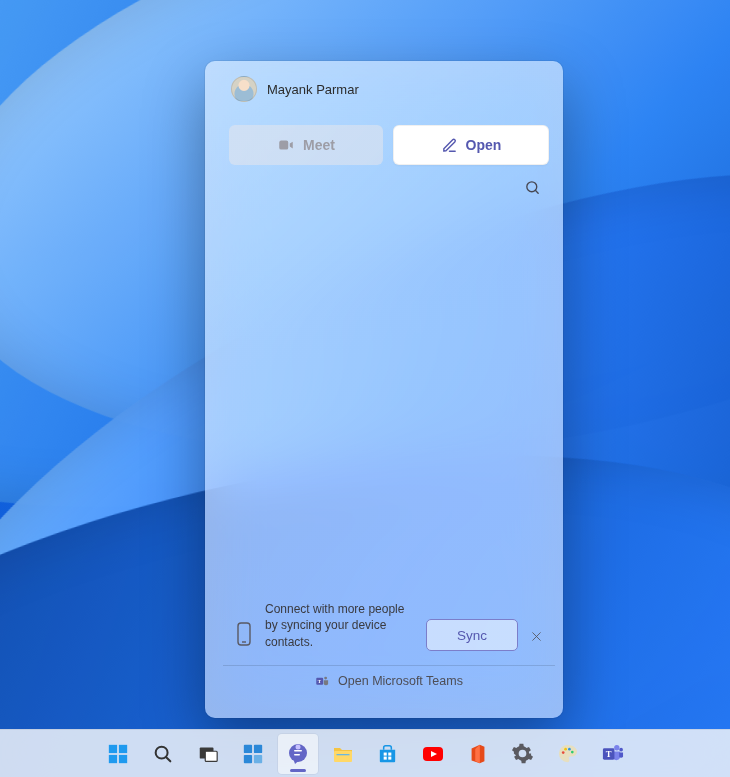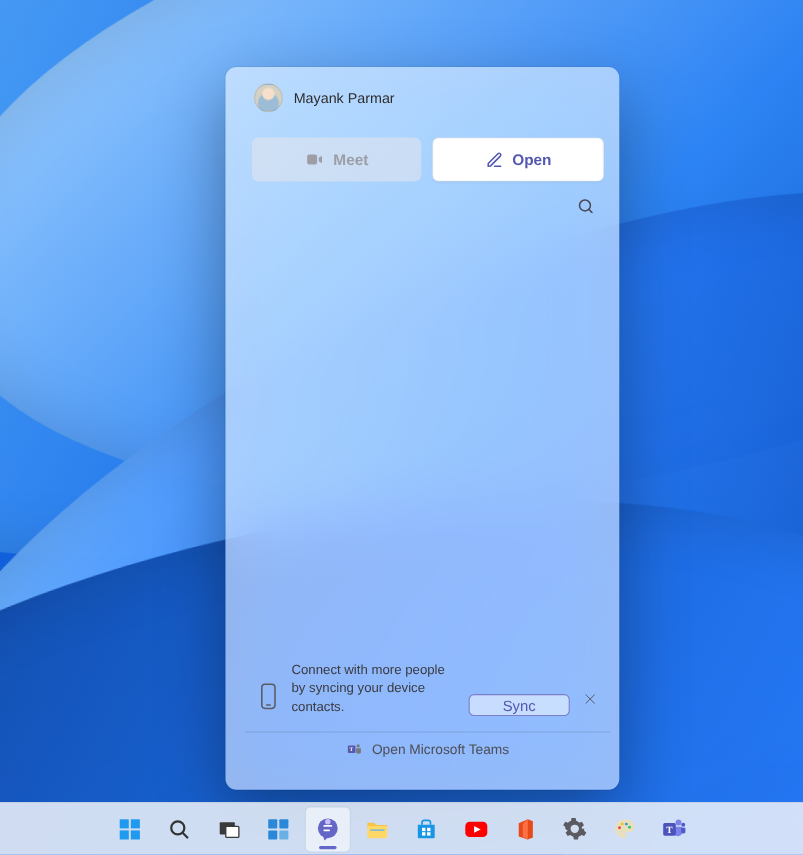--- a/index.html
+++ b/index.html
@@ -139,21 +139,21 @@
       margin: 0 4px;
     }
     .sync-text {
       font-size: 12px;
       color: #3a3a3f;
       line-height: 1.4;
       flex: 1;
     }
     .sync-btn {
       width: 92px;
-      height: 20px;
+      height: 32px;
       border-radius: 5px;
       border: 1px solid #7b7eca;
       color: #5558af;
       background: rgba(255,255,255,0.5);
       font-size: 13.5px;
       font-weight: 400;
       display: flex;
       align-items: center;
       justify-content: center;
       cursor: pointer;

